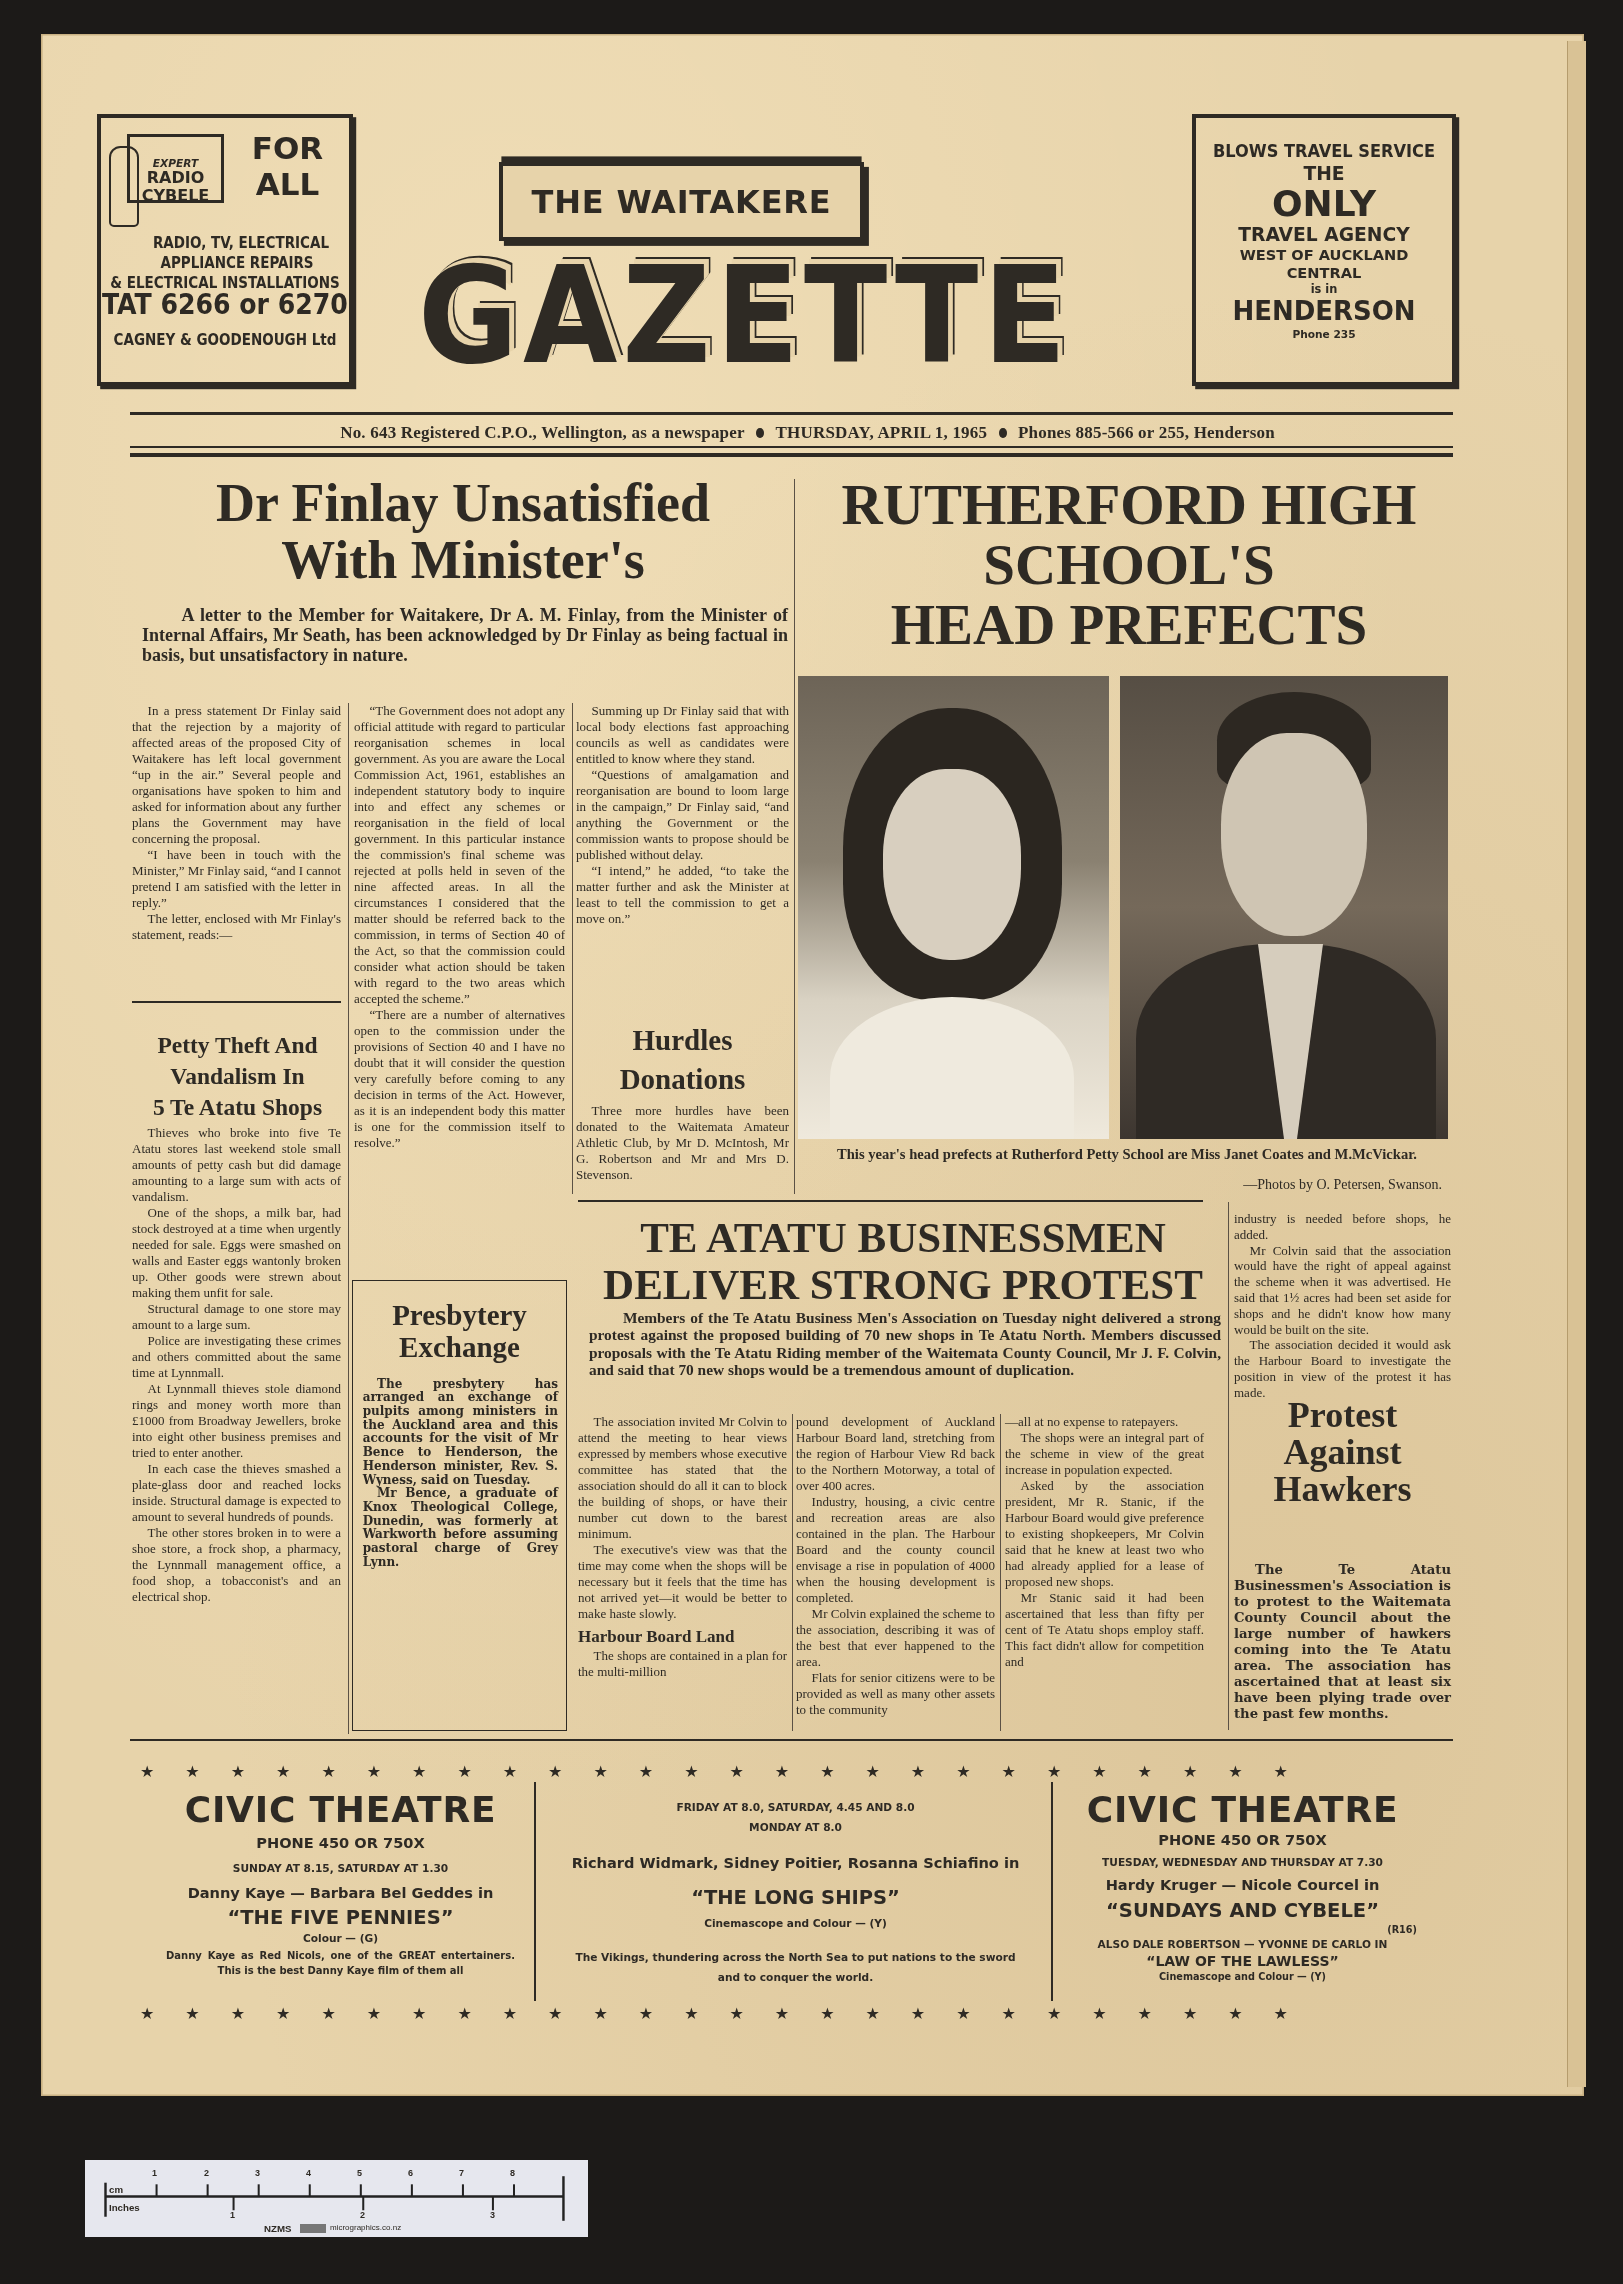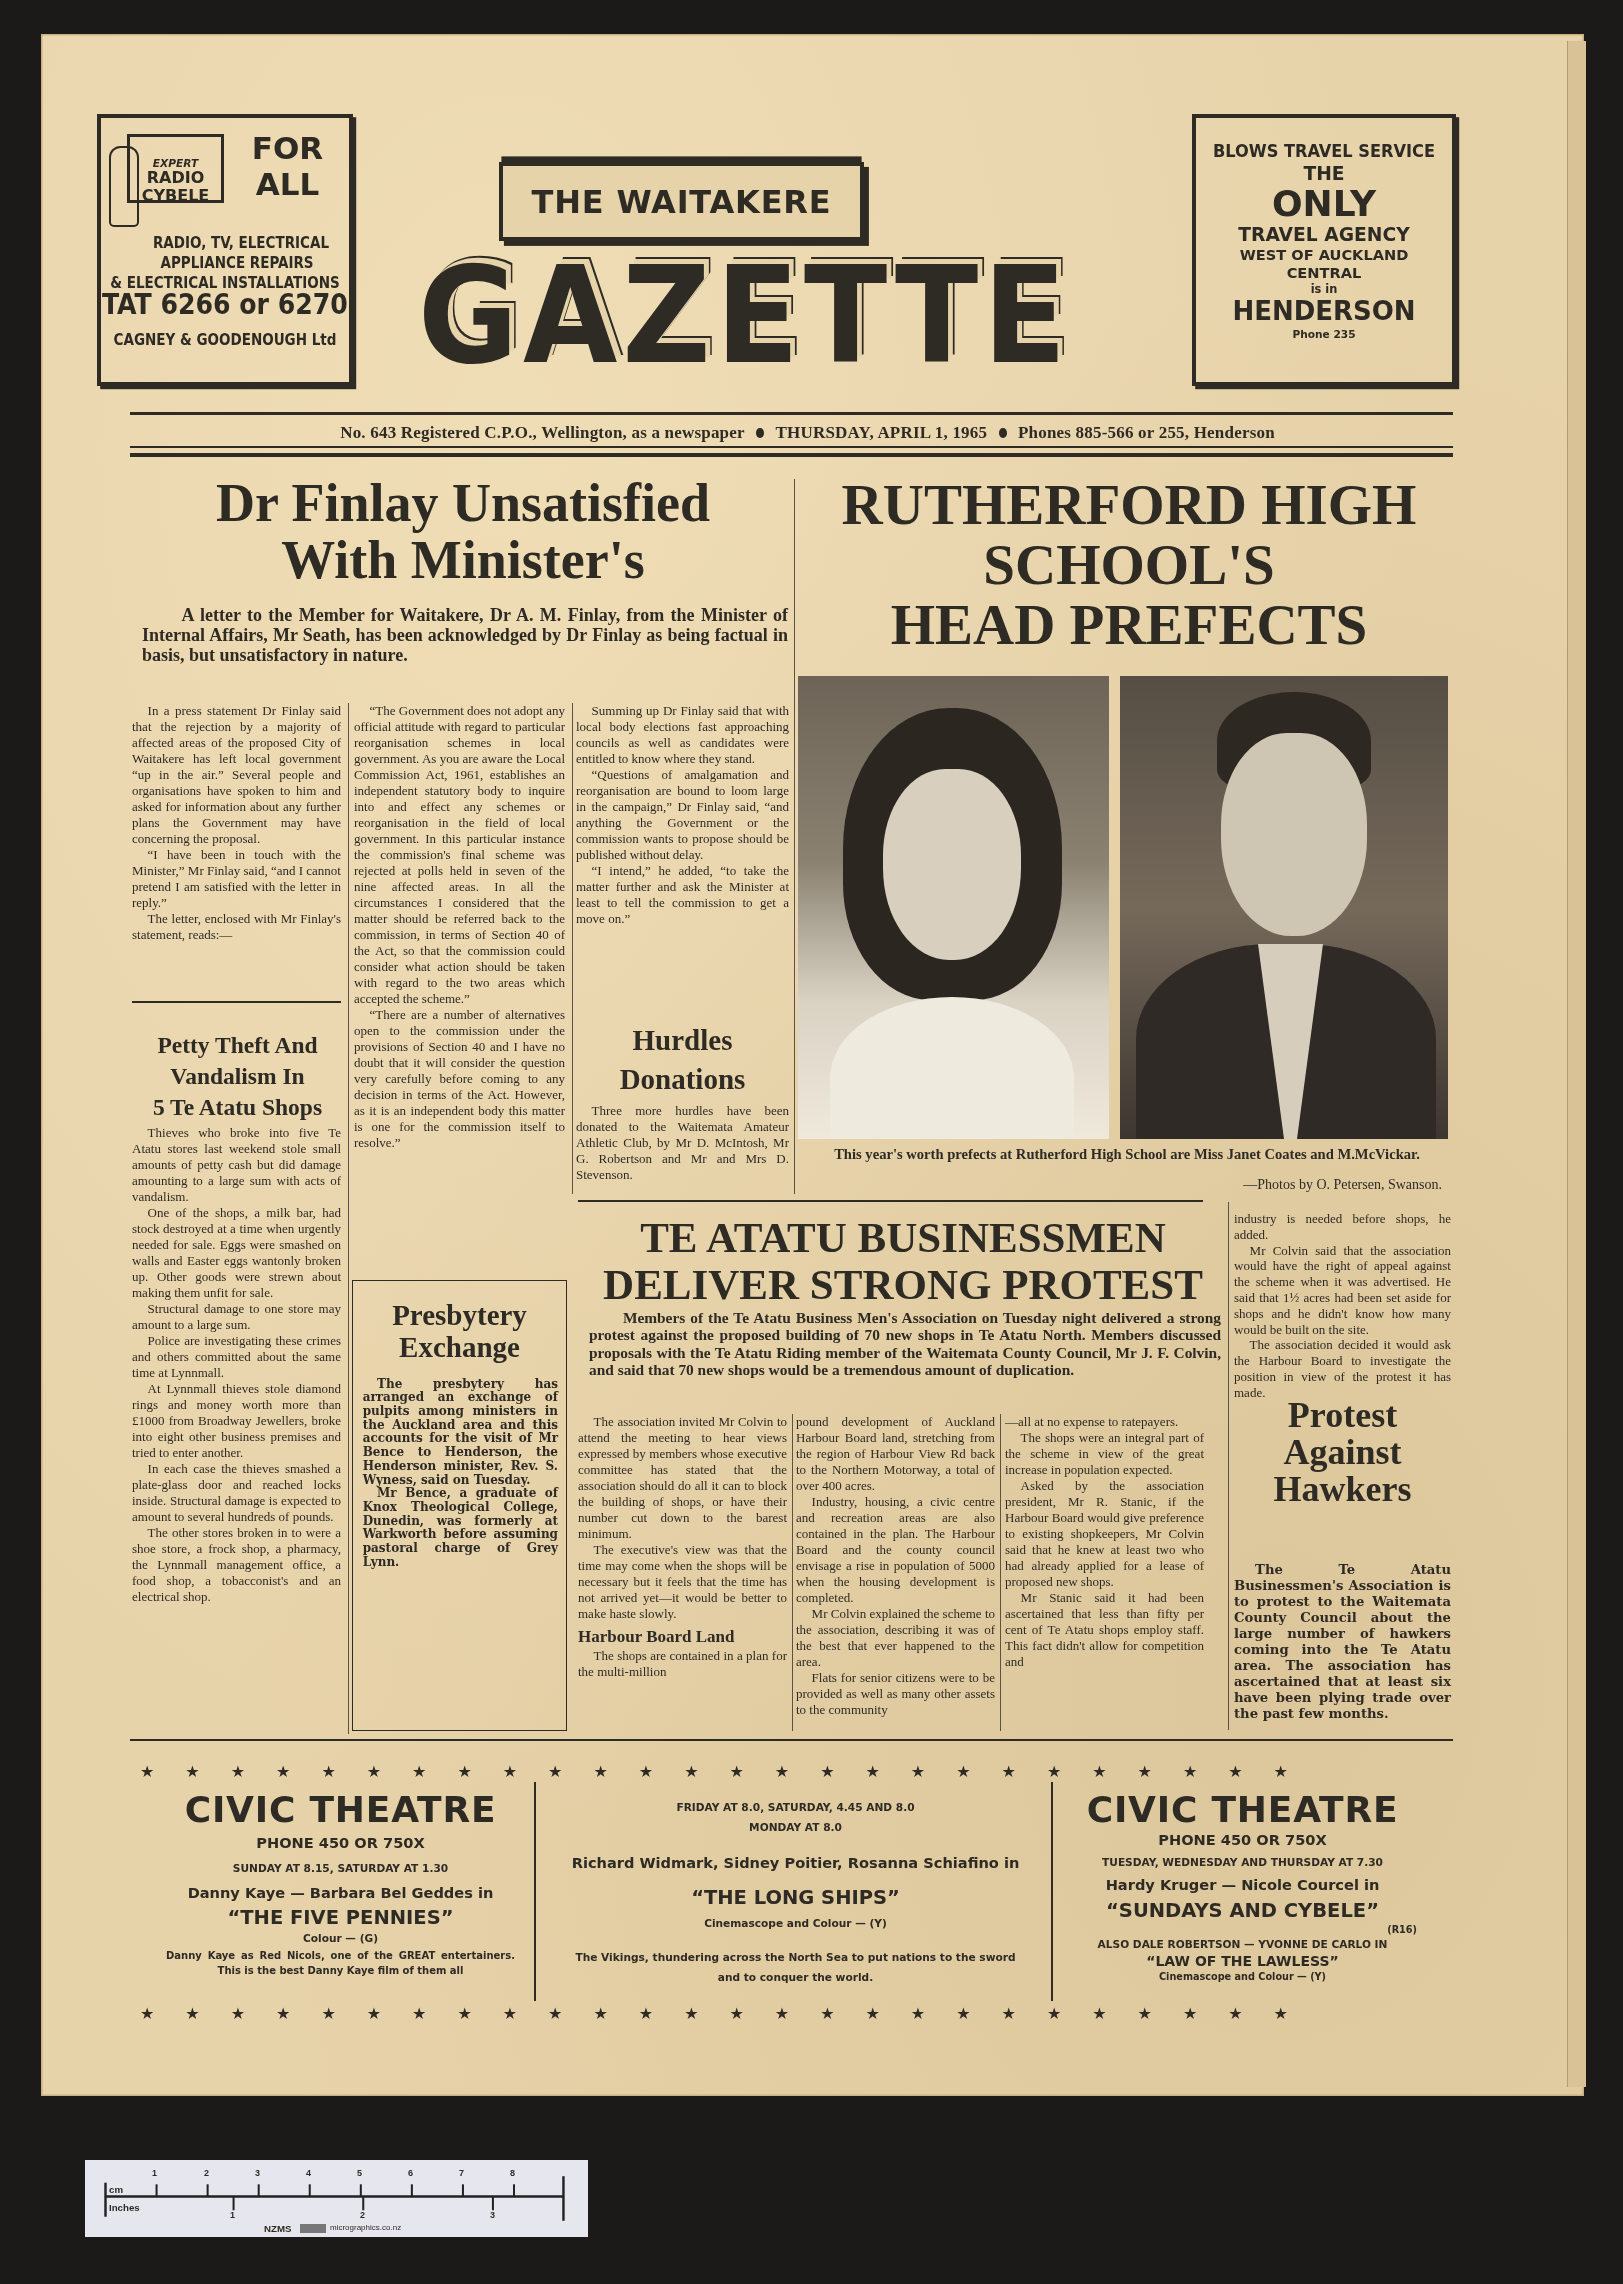--- a/index.html
+++ b/index.html
@@ -158,40 +158,40 @@
   <div class="abs" style="left:45px;top:32px;width:219px;height:292px;border-radius:48% 48% 40% 40%;background:#2b2620;"></div>
   <div class="abs" style="left:85px;top:93px;width:138px;height:191px;border-radius:45% 45% 48% 48%;background:#d8cfbf;"></div>
   <div class="abs" style="left:32px;top:321px;width:244px;height:162px;border-radius:50% 50% 0 0;background:#efeade;"></div>
 </div>
 <div class="photo" style="left:1120px;top:676px;width:328px;height:463px;background:linear-gradient(180deg,#564e44 0%,#75695a 50%,#3d3630 100%);">
   <div class="abs" style="left:97px;top:16px;width:154px;height:97px;border-radius:50% 50% 20% 20%;background:#2d2822;"></div>
   <div class="abs" style="left:101px;top:57px;width:146px;height:203px;border-radius:45% 45% 48% 48%;background:#cfc5b3;"></div>
   <div class="abs" style="left:16px;top:268px;width:300px;height:211px;border-radius:45% 45% 0 0;background:#2f2a25;"></div>
   <div class="abs" style="left:138px;top:268px;width:65px;height:195px;background:#d6cdbd;clip-path:polygon(0 0,100% 0,60% 100%,40% 100%);"></div>
 </div>
-<div class="abs caption" style="left:800px;top:1146px;width:654px;">This year's worth prefects at Rutherford High School are Miss Janet Coates and M.McVickar.</div>
+<div class="abs caption" style="left:800px;top:1146px;width:654px;">This year's head prefects at Rutherford Petty School are Miss Janet Coates and M.McVickar.</div>
 <div class="abs" style="left:1056px;top:1177px;width:386px;text-align:right;font-family:'Liberation Serif',serif;font-size:14px;">—Photos by O. Petersen, Swanson.</div>
 
 <div class="hrule" style="left:578px;top:1200px;width:625px;height:1.6px;"></div>
 <div class="abs head-serif" style="left:578px;top:1214px;width:650px;font-size:43px;line-height:47px;">
   <div>TE ATATU BUSINESSMEN</div>
   <div>DELIVER STRONG PROTEST</div>
 </div>
 <div class="abs" style="left:589px;top:1309px;width:632px;font-family:'Liberation Serif',serif;font-weight:bold;font-size:15.4px;line-height:17.3px;text-align:justify;text-indent:2.2em;">Members of the Te Atatu Business Men's Association on Tuesday night delivered a strong protest against the proposed building of 70 new shops in Te Atatu North. Members discussed proposals with the Te Atatu Riding member of the Waitemata County Council, Mr J. F. Colvin, and said that 70 new shops would be a tremendous amount of duplication.</div>
 
 <div class="abs col" style="left:578px;top:1414px;width:209px;">
   <p>The association invited Mr Colvin to attend the meeting to hear views expressed by members whose executive committee has stated that the association should do all it can to block the building of shops, or have their number cut down to the barest minimum.</p>
   <p>The executive's view was that the time may come when the shops will be necessary but it feels that the time has not arrived yet—it would be better to make haste slowly.</p>
   <div style="font-weight:bold;font-size:17px;line-height:23px;margin-top:3.2px;">Harbour Board Land</div>
   <p>The shops are contained in a plan for the multi-million</p>
 </div>
 <div class="vrule" style="left:792px;top:1414px;height:317px;"></div>
 <div class="abs col" style="left:796px;top:1414px;width:199px;">
   <p style="text-indent:0;">pound development of Auckland Harbour Board land, stretching from the region of Harbour View Rd back to the Northern Motorway, a total of over 400 acres.</p>
-  <p>Industry, housing, a civic centre and recreation areas are also contained in the plan. The Harbour Board and the county council envisage a rise in population of 5000 when the housing development is completed.</p>
+  <p>Industry, housing, a civic centre and recreation areas are also contained in the plan. The Harbour Board and the county council envisage a rise in population of 4000 when the housing development is completed.</p>
   <p>Mr Colvin explained the scheme to the association, describing it was of the best that ever happened to the area.</p>
   <p>Flats for senior citizens were to be provided as well as many other assets to the community</p>
 </div>
 <div class="vrule" style="left:1000px;top:1414px;height:317px;"></div>
 <div class="abs col" style="left:1005px;top:1414px;width:199px;">
   <p style="text-indent:0;">—all at no expense to ratepayers.</p>
   <p>The shops were an integral part of the scheme in view of the great increase in population expected.</p>
   <p>Asked by the association president, Mr R. Stanic, if the Harbour Board would give preference to existing shopkeepers, Mr Colvin said that he knew at least two who had already applied for a lease of proposed new shops.</p>
   <p>Mr Stanic said it had been ascertained that less than fifty per cent of Te Atatu shops employ staff. This fact didn't allow for competition and</p>
 </div>

